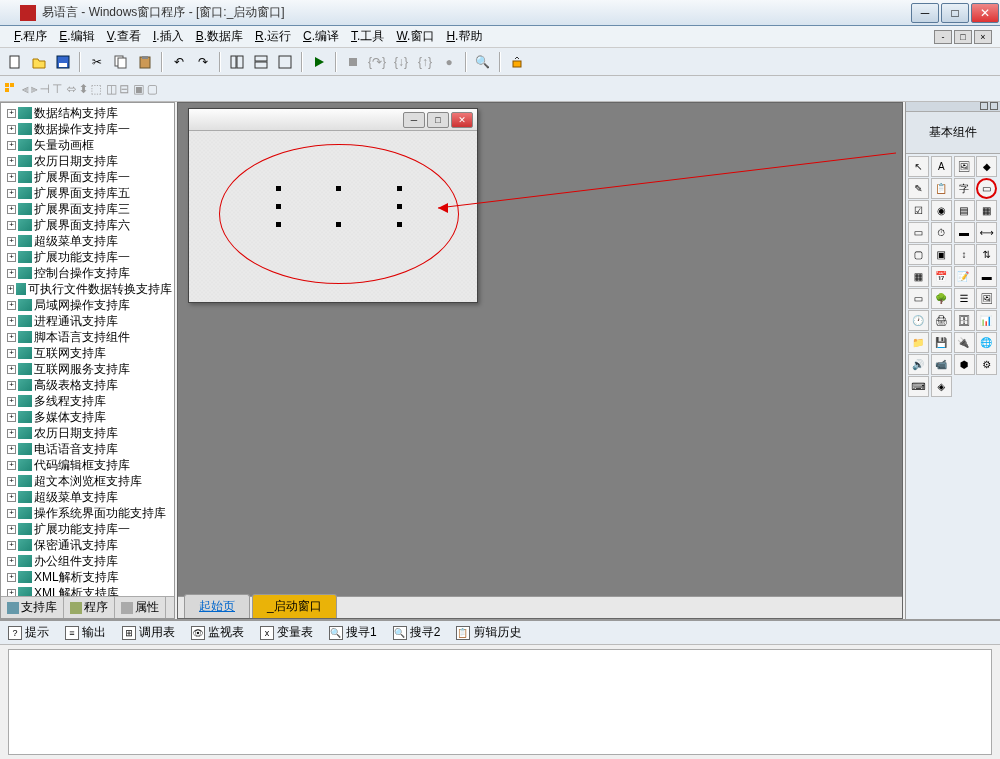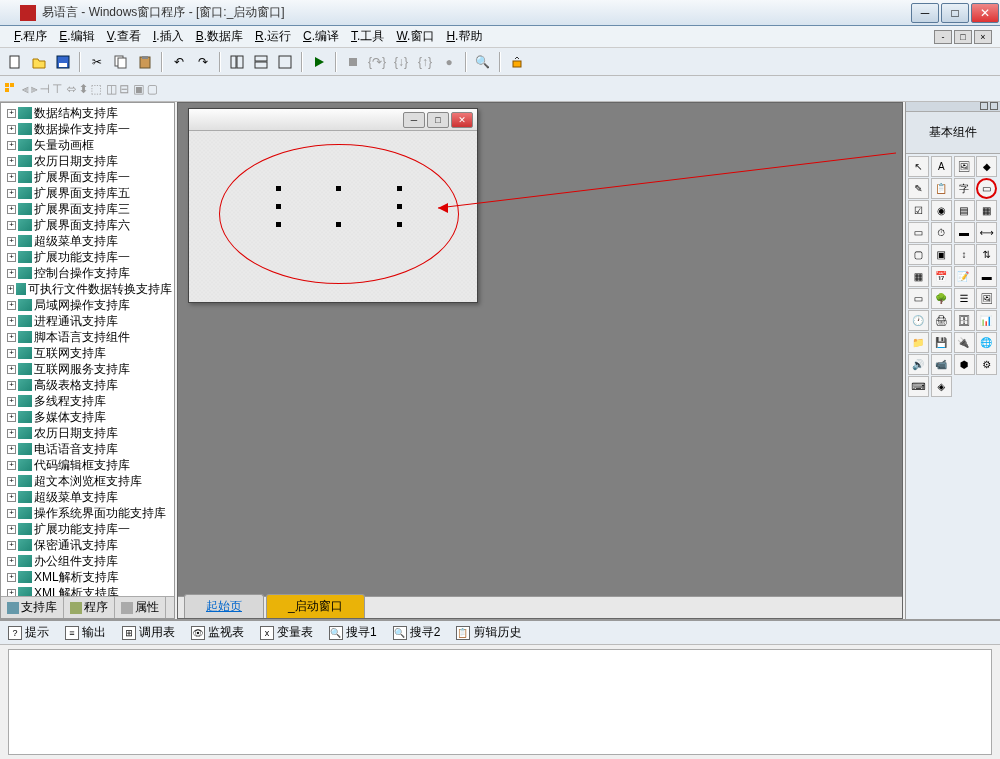--- a/index.html
+++ b/index.html
@@ -38,21 +38,21 @@
 .design-surface .win-header .hbtn { width: 22px; height: 16px; border: 1px solid #888; background: #ddd; border-radius: 2px; display: flex; align-items: center; justify-content: center; font-size: 9px; }
 .design-surface .win-header .hbtn.close { background: linear-gradient(to bottom, #e77, #c33); color: #fff; }
 .design-surface .dots { position: absolute; top: 22px; left: 0; right: 0; bottom: 0; background-image: radial-gradient(#888 0.5px, transparent 0.5px); background-size: 8px 8px; background-position: 4px 4px; }
 .design-surface .button-ctrl { position: absolute; left: 90px; top: 80px; width: 120px; height: 35px; background: linear-gradient(to bottom, #fdfdfd, #e5e5e5); border: 1px solid #888; display: flex; align-items: center; justify-content: center; }
 .design-surface .sel-handle { position: absolute; width: 5px; height: 5px; background: #000; }
 .design-surface .ellipse { position: absolute; left: 30px; top: 35px; width: 240px; height: 140px; border: 1px solid #d00; border-radius: 50%; pointer-events: none; }
 
 .arrow-line { position: absolute; pointer-events: none; }
 
 .center-tabs { position: absolute; bottom: 0; left: 0; right: 0; height: 22px; background: #e8e8e8; border-top: 1px solid #999; display: flex; align-items: flex-end; padding-left: 6px; }
-.center-tabs .ctab { padding: 3px 21px; border: 1px solid #999; border-bottom: none; background: #d8d8d8; margin-right: 2px; cursor: pointer; border-radius: 3px 3px 0 0; }
+.center-tabs .ctab { padding: 3px 14px; border: 1px solid #999; border-bottom: none; background: #d8d8d8; margin-right: 2px; cursor: pointer; border-radius: 3px 3px 0 0; }
 .center-tabs .ctab.active { background: #eab308; }
 .center-tabs .ctab.start { color: #0066cc; text-decoration: underline; }
 
 .right-panel { width: 95px; background: #e8eef4; border-left: 1px solid #999; display: flex; flex-direction: column; }
 .right-panel .rheader { height: 10px; background: #d0d8e0; border-bottom: 1px solid #aaa; display:flex; justify-content:flex-end; padding-right:2px; gap:2px; }
 .right-panel .rheader .dot { width:8px; height:8px; border:1px solid #666; }
 .right-panel .rtitle { text-align: center; padding: 12px; border-bottom: 1px solid #aaa; background: #e0e6ec; }
 .right-panel .tool-grid { display: grid; grid-template-columns: repeat(4, 1fr); gap: 1px; padding: 2px; }
 .right-panel .tool-grid .tool { width: 21px; height: 21px; border: 1px solid #bbb; background: #f4f4f4; display: flex; align-items: center; justify-content: center; cursor: pointer; font-size: 10px; }
 .right-panel .tool-grid .tool.hl { border: 2px solid #d00; border-radius: 50%; }

